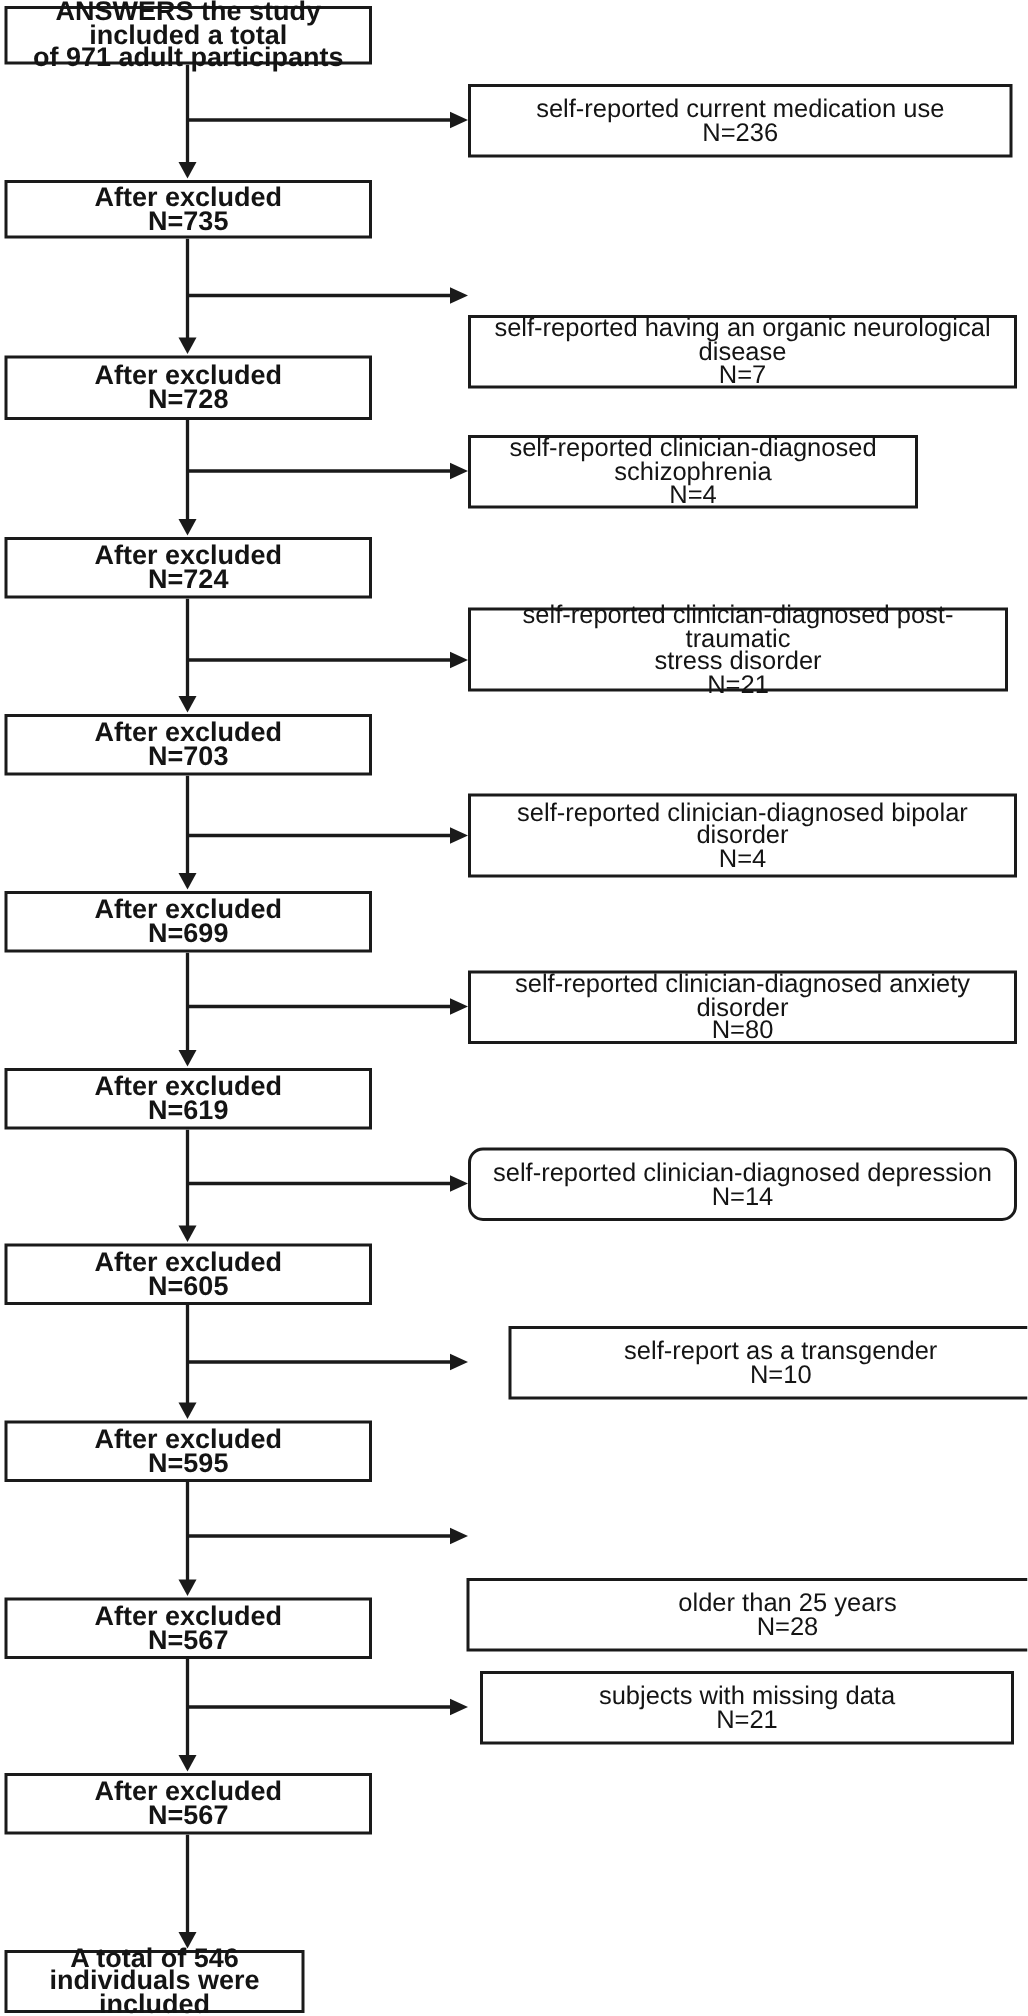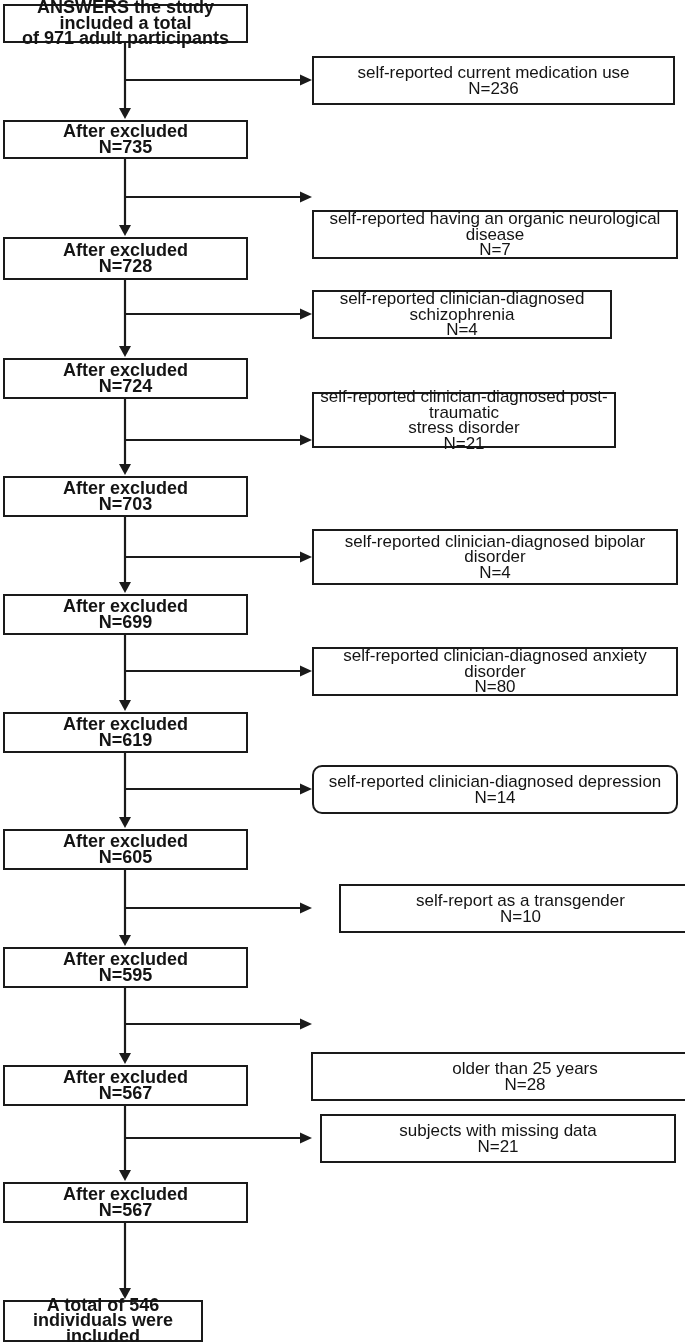--- a/index.html
+++ b/index.html
@@ -168,21 +168,21 @@
 N=236</span>
       </div>
       <div class="node excl-node" style="left: 312px; top: 173px; width: 366px; height: 49px; margin-top: 37px;">
         <span class="node-text">self-reported having an organic neurological disease
 N=7</span>
       </div>
       <div class="node excl-node" style="left: 312px; top: 290px; width: 300px; height: 49px;">
         <span class="node-text">self-reported clinician-diagnosed schizophrenia
 N=4</span>
       </div>
-      <div class="node excl-node" style="left: 312px; top: 392px; width: 304px; height: 56px;">
+      <div class="node excl-node" style="left: 312px; top: 405px; width: 360px; height: 56px;">
         <span class="node-text">self-reported clinician-diagnosed post-traumatic
 stress disorder
 N=21</span>
       </div>
       <div class="node excl-node" style="left: 312px; top: 529px; width: 366px; height: 56px;">
         <span class="node-text">self-reported clinician-diagnosed bipolar
 disorder
 N=4</span>
       </div>
       <div class="node excl-node" style="left: 312px; top: 647px; width: 366px; height: 49px;">

